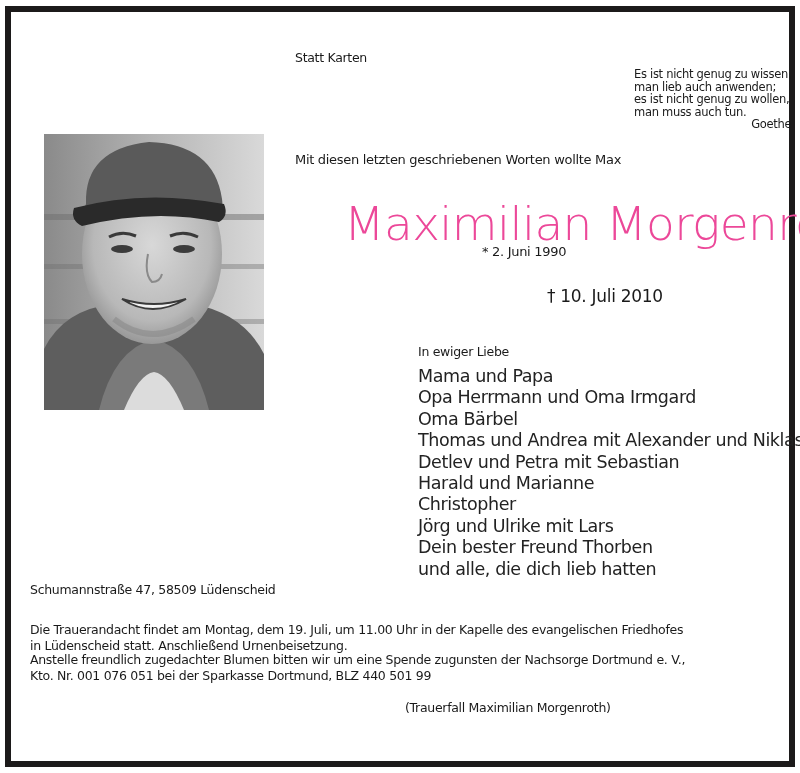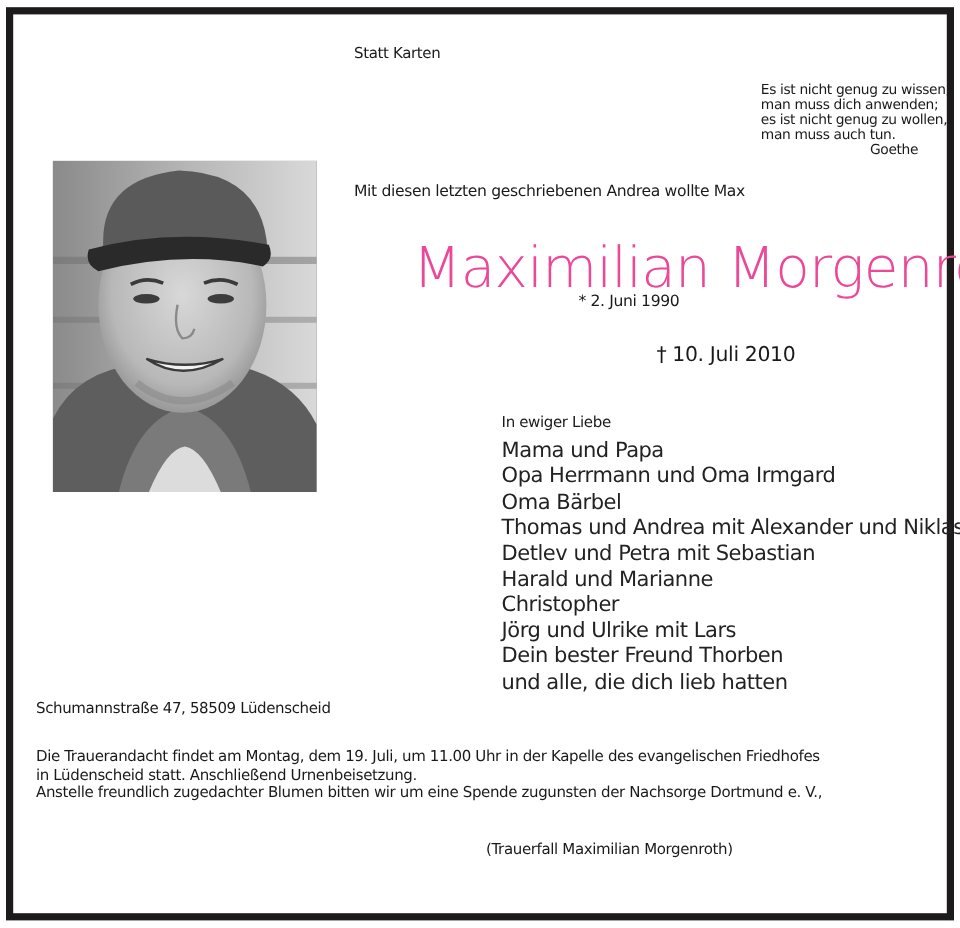--- a/index.html
+++ b/index.html
@@ -13,28 +13,28 @@
     .name { font-size: 47px; letter-spacing: -0.6px; font-weight: 300; color: #ec4899; }
     .mourners { font-size: 17.5px; line-height: 21.4px; letter-spacing: -0.4px; color: #222; }
     .photo { position: absolute; left: 33px; top: 122px; width: 220px; height: 276px;
              overflow: hidden; background: #9a9a9a; }
   </style>
 </head>
 <body>
 
 <div class="frame">
 
-  <div class="abs small" style="left:284px; top:24px;text-align:center;">Statt Karten</div>
+  <div class="abs small" style="left:284px; top:38px;text-align:center;">Statt Karten</div>
 
   <div class="abs quote" style="left:623px; top:56px;">
     <div>Es ist nicht genug zu wissen,</div>
-    <div>man muss dich anwenden;</div>
+    <div>man lieb auch anwenden;</div>
     <div>es ist nicht genug zu wollen,</div>
     <div>man muss auch tun.</div>
-    <div style="padding-left:91px;">Goethe</div>
+    <div style="padding-left:91px;text-align:right;">Goethe</div>
   </div>
 
   <div class="photo" title="Portrait photo of Maximilian Morgenroth wearing a cap and hoodie, smiling">
     <svg width="220" height="276" viewBox="0 0 220 276">
       <defs>
         <linearGradient id="bg" x1="0" y1="0" x2="1" y2="0">
           <stop offset="0" stop-color="#8a8a8a"></stop>
           <stop offset="0.5" stop-color="#b5b5b5"></stop>
           <stop offset="1" stop-color="#d9d9d9"></stop>
         </linearGradient>
@@ -58,21 +58,21 @@
       <ellipse cx="140" cy="115" rx="11" ry="4" fill="#3c3c3c"></ellipse>
       <path d="M65 103 Q78 96 92 102" stroke="#3a3a3a" stroke-width="3" fill="none"></path>
       <path d="M126 102 Q140 96 154 103" stroke="#3a3a3a" stroke-width="3" fill="none"></path>
       <path d="M104 120 Q100 140 108 148 Q116 148 118 140" stroke="#8a8a8a" stroke-width="2" fill="none"></path>
       <path d="M78 165 Q108 185 142 165 Q110 175 78 165 Z" fill="#f2f2f2" stroke="#3a3a3a" stroke-width="2"></path>
       <path d="M70 185 Q108 215 150 185" stroke="#8a8a8a" stroke-width="6" fill="none" opacity="0.6"></path>
     </svg>
   </div>
 
   <div class="abs small" style="left:284px; top:139px; font-size:13px; line-height:17px;">
-    <div>Mit diesen letzten geschriebenen Andrea wollte Max</div>
+    <div>Mit diesen letzten geschriebenen Worten wollte Max</div>
   </div>
 
   <div class="abs name" style="left:333px; top:184px;">Maximilian Morgenroth</div>
 
   <div class="abs small" style="left:430px; top:232px; font-size:13px;margin-left:41px;">* 2. Juni 1990</div>
   <div class="abs small" style="left:536px; top:232px; font-size:17px;margin-top:44px;">† 10. Juli 2010</div>
 
 
   <div class="abs small" style="left:407px; top:332px;">In ewiger Liebe</div>
 
@@ -91,17 +91,18 @@
 
   <div class="abs small" style="left:19px; top:570px;">Schumannstraße 47, 58509 Lüdenscheid</div>
 
   <div class="abs small" style="left:19px; top:610px;">
     <div>Die Trauerandacht findet am Montag, dem 19. Juli, um 11.00 Uhr in der Kapelle des evangelischen Friedhofes</div>
     <div>in Lüdenscheid statt. Anschließend Urnenbeisetzung.</div>
   </div>
 
   <div class="abs small" style="left:19px; top:640px;">
     <div>Anstelle freundlich zugedachter Blumen bitten wir um eine Spende zugunsten der Nachsorge Dortmund e. V.,</div>
+    <div>Kto. Nr. 001 076 051  bei der Sparkasse Dortmund, BLZ 440 501 99</div>
   </div>
 
   <div class="abs small" style="left:394px; top:688px;">(Trauerfall Maximilian Morgenroth)</div>
 
 </div>
 
 </body></html>

